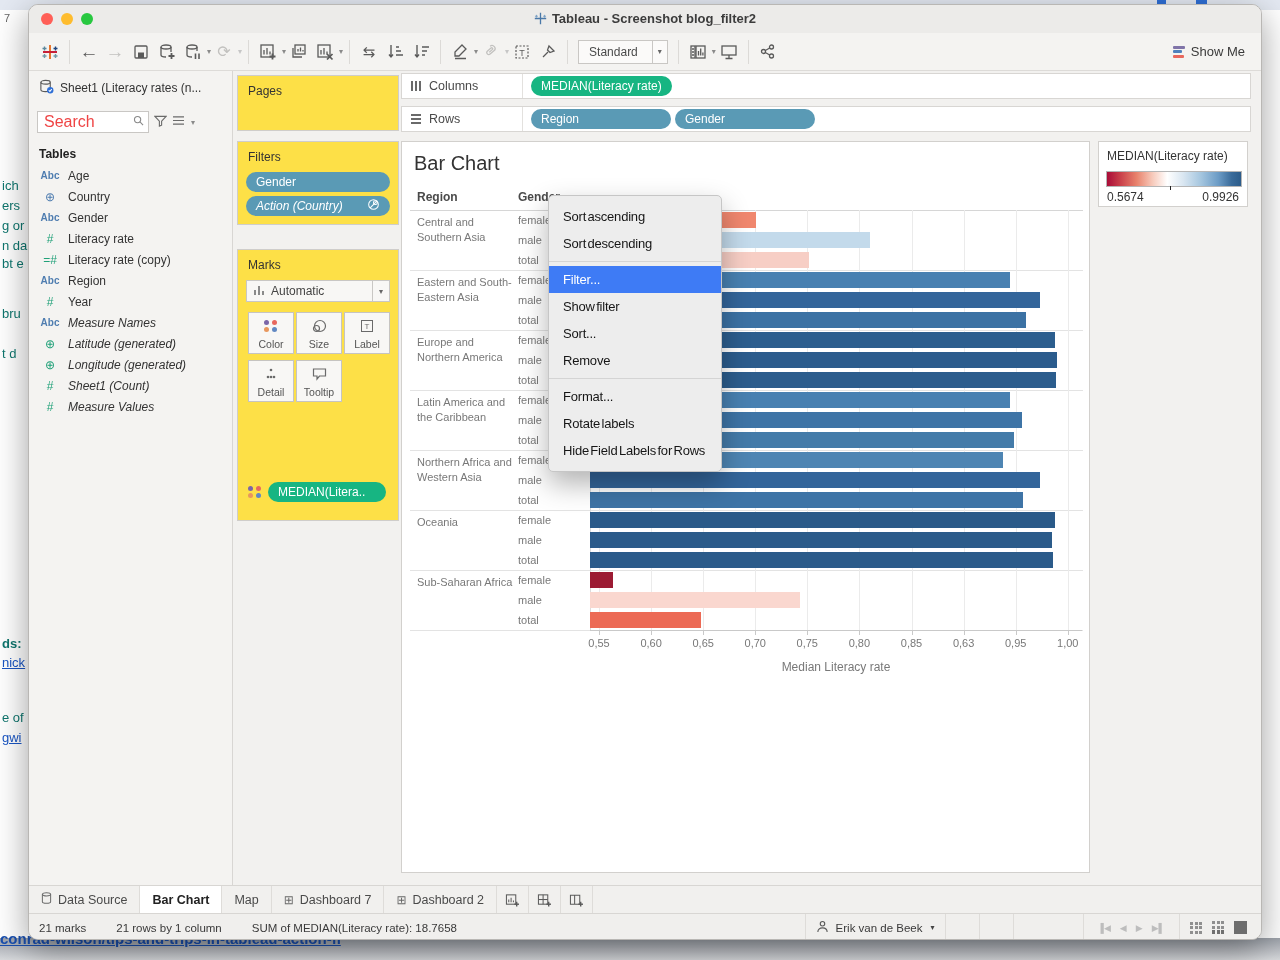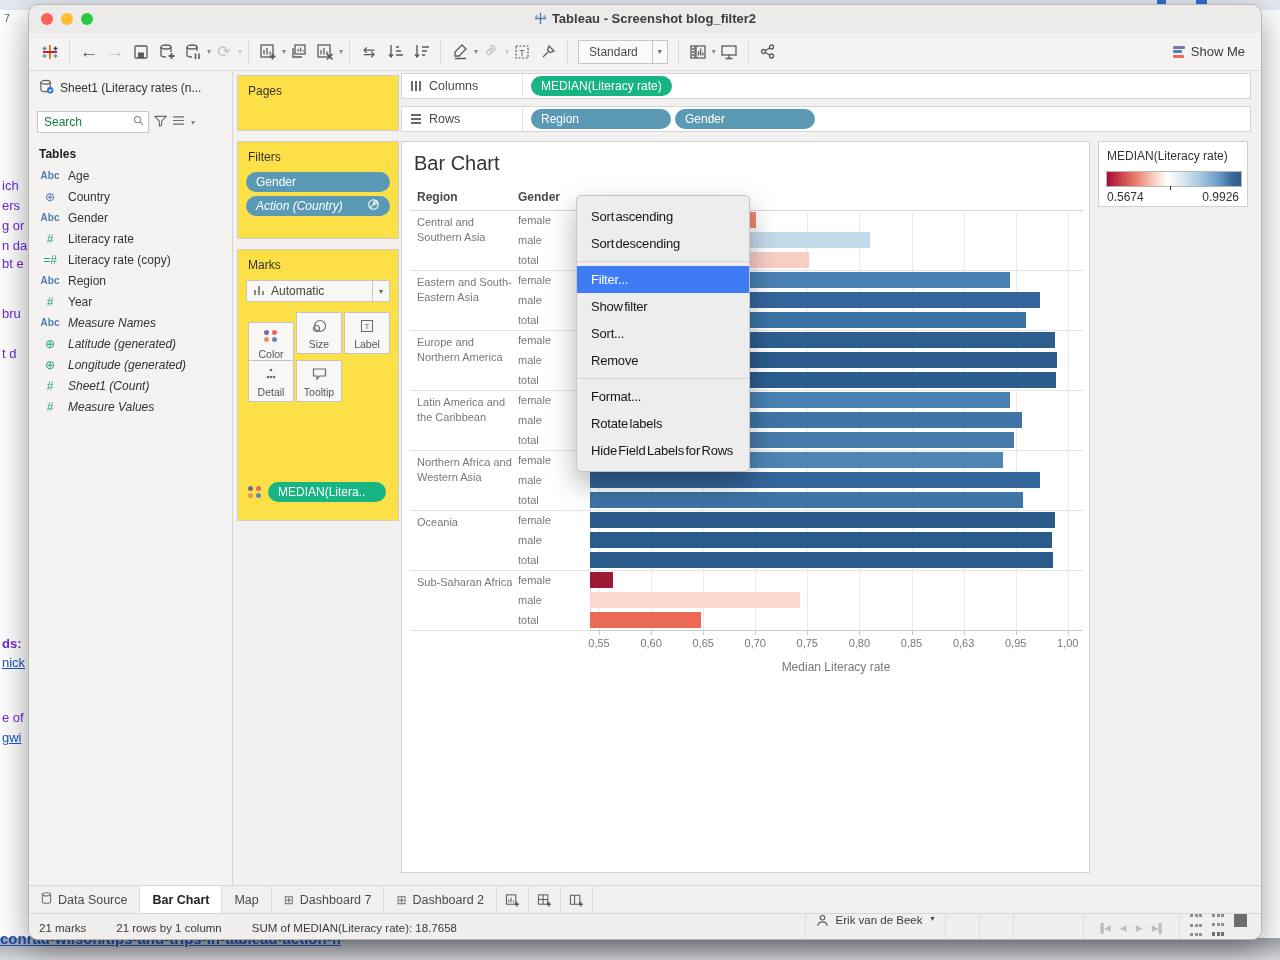--- a/index.html
+++ b/index.html
@@ -4,21 +4,21 @@
 <style>
   * { margin:0; padding:0; box-sizing:border-box; }
   html,body { width:1280px; height:960px; }
   body { font-family:"Liberation Sans", sans-serif; position:relative; background:#ffffff; overflow:hidden; }
   #stage { position:absolute; width:1280px; height:960px; overflow:hidden; }
 
   
   .bg-top { position:absolute; left:0; top:0; width:1280px; height:10px; background:#e4e9f2; }
   .bg-blue-bit { position:absolute; background:#2f6fd6; }
   .bg-left { position:absolute; left:0; top:10px; width:30px; height:930px; background:#ffffff; }
-  .bg-frag { position:absolute; left:2px; font-size:13px; color:#6d28d9; white-space:nowrap; }
+  .bg-frag { position:absolute; left:2px; font-size:13px; color:#0f766e; white-space:nowrap; }
   .bg-frag.link { color:#1a56c4; text-decoration:underline; }
   .bg-bottom { position:absolute; left:0; top:938px; width:1280px; height:22px;
                background:linear-gradient(#9da2aa, #d6d8db); }
   .bg-bottom-link { position:absolute; left:0; top:930px; font-size:15px; font-weight:bold;
                     color:#1a4fae; text-decoration:underline; white-space:nowrap; }
   .bg-num { position:absolute; left:4px; top:12px; font-size:11px; color:#666; }
 
   
   #win { position:absolute; left:28px; top:4px; width:1234px; height:936px;
          background:#f2f1ef; border-radius:10px; box-shadow:0 10px 34px rgba(0,0,0,.38);
@@ -58,21 +58,21 @@
   #datapane { position:absolute; left:0; top:0; width:204px; height:100%; background:#f4f3f1;
               border-right:1px solid #d8d6d3; }
   #pane-tabs { display:flex; height:30px; border-bottom:1px solid #d8d6d3; align-items:stretch; }
   .ptab { display:flex; align-items:center; padding:0 14px; font-size:12.5px; color:#4a4a4a; }
   .ptab.active { font-weight:bold; color:#222; border-right:1px solid #d8d6d3; background:#f4f3f1; }
   #pane-sort { margin-left:auto; display:flex; align-items:center; padding-right:6px; color:#777; font-size:11px; }
   #connection { display:flex; align-items:center; gap:6px; padding:8px 8px 6px 10px; font-size:12px; color:#333; }
   #searchrow { display:flex; align-items:center; padding:8px 6px 4px 8px; gap:5px; }
   #searchbox { flex:0 0 112px; display:flex; align-items:center; height:22px; border:1px solid #c9c7c4;
                background:#fff; padding:0 4px 0 6px; }
-  #searchbox .ph { flex:1; font-size:12px; color:#15803d; }
+  #searchbox .ph { flex:1; font-size:16px; color:#ef4444; }
   .sicon { color:#8a8a8a; font-size:12px; }
   #tables-label { padding:10px 0 4px 10px; font-size:12px; font-weight:bold; color:#222; }
   .field-row { display:flex; align-items:center; height:21px; padding-left:10px; gap:7px; cursor:default; }
   .ficon { width:22px; text-align:center; font-size:10px; font-weight:bold; flex:0 0 22px; }
   .ficon.blue { color:#4f7db0; }
   .ficon.green { color:#21a179; }
   .fname { font-size:12px; color:#333; white-space:nowrap; }
   .fname.it { font-style:italic; }
 
   
@@ -130,42 +130,42 @@
   #legend-title { font-size:12px; color:#333; padding:7px 0 0 8px; }
   #legend-grad { position:absolute; left:7px; top:29px; width:136px; height:16px; border:1px solid #b5b5b5;
       background:linear-gradient(to right,#a90c38 0%,#c9404a 10%,#e8826c 22%,#f7cabb 34%,#ffffff 45%,
                  #d9e6f1 57%,#a5c6df 70%,#6c9cc6 83%,#3a6b9a 93%,#2c5c8a 100%); }
   #legend-tick { position:absolute; left:48%; top:44px; width:1px; height:4px; background:#222; }
   .legend-val { position:absolute; top:48px; font-size:12px; color:#333; }
 
   
   #menu { position:absolute; left:548px; top:195px; width:174px; background:#ededed;
           border:1px solid #c6c6c6; border-radius:5px; box-shadow:0 12px 28px rgba(0,0,0,.3);
-          padding:7px 0; z-index:50;margin-left:28px; }
+          padding:7px 0; z-index:50; }
   .mi { height:27px; display:flex; align-items:center; padding-left:14px; font-size:13px; color:#161616;
         word-spacing:-2px; letter-spacing:-0.2px; }
   .mi.hl { background:#3e7bf5; color:#ffffff; }
   .msep { height:1px; background:#d4d4d4; margin:4px 0; }
 
   
   #sheettabs { position:absolute; left:0; top:880px; width:100%; height:28px; background:#f1f0ee;
                border-top:1px solid #d8d6d3; display:flex; align-items:stretch; }
   .stab { display:flex; align-items:center; gap:6px; padding:0 12px; font-size:12.5px; color:#4a4a4a;
           border-right:1px solid #dedcd9; }
   .stab.active { background:#ffffff; font-weight:bold; color:#222; }
   .stab .ticon { color:#6a6a6a; font-size:12px; }
   .newbtn { display:flex; align-items:center; justify-content:center; width:32px; color:#5a5a5a;
             border-right:1px solid #dedcd9; font-size:13px; }
 
   
   #statusbar { position:absolute; left:0; top:908px; width:100%; height:28px; background:#f0efed;
                border-top:1px solid #d8d6d3; display:flex; align-items:center; font-size:11.5px; color:#3a3a3a; }
   #statusbar .sgap { margin-left:30px; }
   #status-right { margin-left:auto; display:flex; align-items:center; height:100%; }
-  .scell { display:flex; height:100%; padding:0 10px; border-left:1px solid #dedcd9; }
+  .scell { display:flex; align-items:center; height:100%; padding:0 10px; border-left:1px solid #dedcd9; }
   .navarrows { color:#bdbdbd; font-size:9px; display:flex; gap:9px; align-items:center; }
   .gridicon { display:grid; grid-template-columns:repeat(3,3px); gap:1.5px; }
   .gridicon i { width:3px; height:3px; background:#8f8f8f; }
   .gridicon.half i:nth-child(n+7){ background:#707070; height:4px; }
   .solidicon { width:13px; height:13px; background:#6d6d6d; }
 </style>
 </head>
 <body>
 
 <div id="stage">
@@ -489,21 +489,21 @@
               <span class="ficon green" style="font-size: 12px; font-weight: normal;">#</span>
               <span class="fname it">Measure Values</span>
             </div>
           </div>
       </div>
 
       <div class="card" style="top:4px; height:56px;">
         <div class="card-label">Pages</div>
       </div>
 
-      <div class="card" style="top:70px; height:98px;">
+      <div class="card" style="top:70px; height:84px;">
         <div class="card-label">Filters</div>
         <div id="filter-pills" style="padding:8px 8px 0 8px; display:flex; flex-direction:column; gap:4px;">
             <div class="pill dim">
               <span class="">Gender</span>
             </div>
             <div class="pill dim">
               <span class="pit">Action (Country)</span>
               <span class="pic"><svg width="13" height="13" viewBox="0 0 14 14" fill="none" stroke="#fff" stroke-width="1.1">
                   <circle cx="7" cy="7" r="5.2"></circle>
                   <line x1="3.4" y1="10.6" x2="10.6" y2="3.4"></line>
@@ -521,21 +521,21 @@
                 <g stroke="#8a8a8a" stroke-width="2">
                   <line x1="2" y1="11" x2="2" y2="6"></line>
                   <line x1="6" y1="11" x2="6" y2="2"></line>
                   <line x1="10" y1="11" x2="10" y2="7"></line>
                 </g>
               </svg>
           </span>
           <span>Automatic</span>
           <span class="mcaret">▾</span>
         </div>
-        <div class="mbtn" style="left:10px; top:72px;">
+        <div class="mbtn" style="left:10px; top:62px;">
           <span class="mic">
             <span class="dots4">
                 <i style="background:#7b66a8"></i>
                 <i style="background:#e8685d"></i>
                 <i style="background:#e8975d"></i>
                 <i style="background:#6188c2"></i>
               </span>
           </span>
           <span>Color</span>
         </div>

